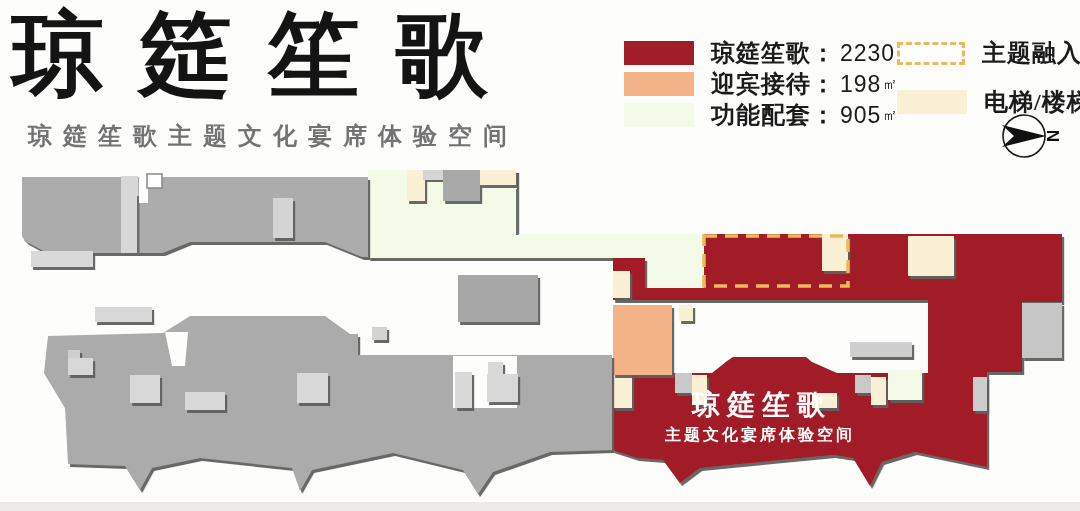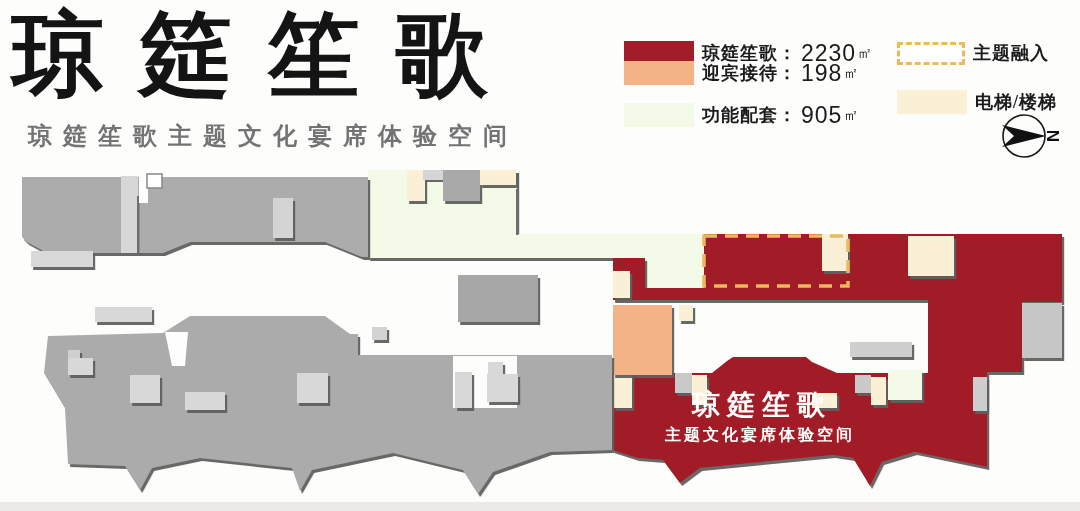--- a/index.html
+++ b/index.html
@@ -22,22 +22,22 @@
   }
   .legend-row{
     position:absolute;display:flex;align-items:center;height:26px;
   }
   .swatch{width:70px;height:24px;flex:0 0 auto;}
   .swatch.dashed{
     width:62px;height:17px;background:#fff;
     border:3.5px dashed #ECB95D;
   }
   .legend-label{
-    margin-left:8px;font-family:"Liberation Serif",serif;font-weight:bold;
-    font-size:18px;color:#1B1B1B;white-space:nowrap;letter-spacing:1px;
+    margin-left:17px;font-family:"Liberation Serif",serif;font-weight:bold;
+    font-size:24px;color:#1B1B1B;white-space:nowrap;letter-spacing:1px;
   }
   .legend-value{
     margin-left:4px;font-size:23px;color:#1B1B1B;letter-spacing:1px;
     font-family:"Liberation Sans",sans-serif;
   }
   .legend-unit{font-size:15px;color:#1B1B1B;margin-left:1px;}
   svg{position:absolute;left:0;top:0;}
   .hall-title{
     font-family:"Liberation Serif",serif;font-weight:600;
     font-size:28px;letter-spacing:7px;fill:#FFFFFF;
@@ -58,21 +58,21 @@
 
   <div class="main-title">琼筵笙歌</div>
   <div class="sub-title">琼筵笙歌主题文化宴席体验空间</div>
 
   <div class="legend-row" style="left:624px;top:40px;">
     <span class="swatch" style="background: rgb(161, 29, 40);"></span>
     <span class="legend-label">琼筵笙歌：</span>
     <span class="legend-value">2230</span>
     <span class="legend-unit">㎡</span>
   </div>
-  <div class="legend-row" style="left:624px;top:60px;">
+  <div class="legend-row" style="left:624px;top:71px;">
     <span class="swatch" style="background: rgb(244, 178, 135);"></span>
     <span class="legend-label">迎宾接待：</span>
     <span class="legend-value">198</span>
     <span class="legend-unit">㎡</span>
   </div>
   <div class="legend-row" style="left:624px;top:102px;justify-content:center;">
     <span class="swatch" style="background: rgb(243, 250, 232);"></span>
     <span class="legend-label">功能配套：</span>
     <span class="legend-value">905</span>
     <span class="legend-unit">㎡</span>

